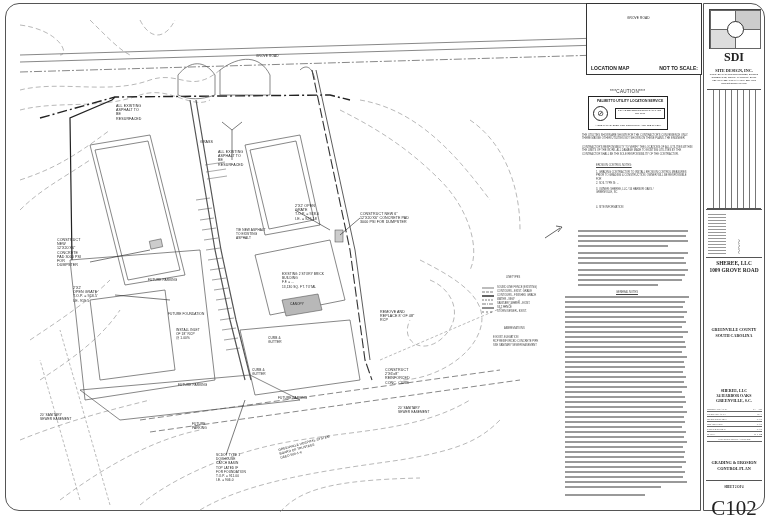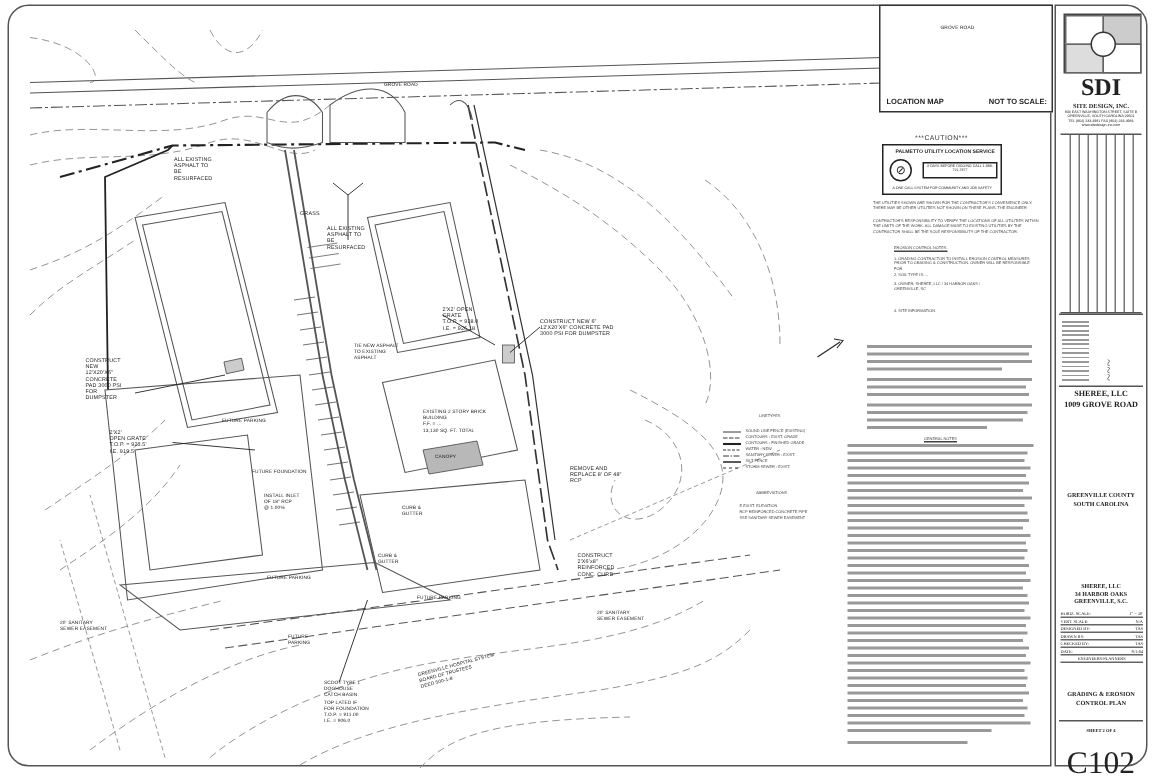--- a/index.html
+++ b/index.html
@@ -14,21 +14,21 @@
   .loc-scale{position:absolute;right:3px;bottom:3px;font-size:5px;font-weight:bold;}
   .caution-h{position:absolute;left:610px;top:89px;font-size:4.6px;color:#333;letter-spacing:.3px;}
   .palmetto{position:absolute;left:588px;top:96px;width:80px;height:34px;border:1.6px solid #222;box-sizing:border-box;}
   .palmetto .t{position:absolute;left:8px;top:2px;font-size:3.4px;font-weight:bold;}
   .palmetto .ic{position:absolute;left:4px;top:9px;width:13px;height:13px;border:1px solid #222;border-radius:50%;font-size:8px;line-height:13px;text-align:center;}
   .palmetto .bx{position:absolute;left:26px;top:11px;width:48px;height:9px;border:.8px solid #222;font-size:2.4px;line-height:3px;text-align:center;}
   .palmetto .f{position:absolute;left:6px;bottom:2px;font-size:2.4px;}
   .tb{position:absolute;left:703px;top:3px;width:62px;height:508px;border:1.5px solid #555;border-radius:0 14px 14px 0;box-sizing:border-box;background:#fff;}
   .tb .logo{position:absolute;left:5px;top:5px;width:50px;height:38px;border:.8px solid #444;}
   .tb .logo .q{position:absolute;width:24px;height:18px;border:.5px solid #666;}
-  .tb .sdi{position:absolute;left:0;width:100%;top:46px;text-align:center;font-family:"Liberation Serif",serif;font-size:16px;font-weight:bold;}
+  .tb .sdi{position:absolute;left:0;width:100%;top:46px;text-align:center;font-family:"Liberation Serif",serif;font-size:12px;font-weight:bold;}
   .tb .firm{position:absolute;left:0;width:100%;top:64px;text-align:center;font-family:"Liberation Serif",serif;font-size:4.2px;font-weight:bold;}
   .tb .addr{position:absolute;left:2px;width:56px;top:70px;text-align:center;font-size:2.4px;line-height:2.9px;white-space:pre-line;}
   .tb .revgrid{position:absolute;left:3px;top:85px;width:54px;height:118px;border-top:.6px solid #555;border-bottom:.6px solid #555;}
   .tb .revgrid i{position:absolute;top:0;bottom:0;width:0;border-left:.5px solid #777;}
   .tb .c{position:absolute;left:0;width:100%;text-align:center;font-family:"Liberation Serif",serif;font-weight:bold;}
   .tb .rows{position:absolute;left:3px;top:438px;width:55px;}
   .tb .row{display:flex;justify-content:space-between;font-size:2.9px;line-height:4px;border-bottom:.5px solid #666;font-family:"Liberation Serif",serif;}
   .tb .sheetno{position:absolute;left:0;width:100%;top:492px;text-align:center;font-family:"Liberation Serif",serif;font-size:21px;}
   .tb .hr{position:absolute;left:2px;width:56px;border-top:.6px solid #555;}
 </style>

